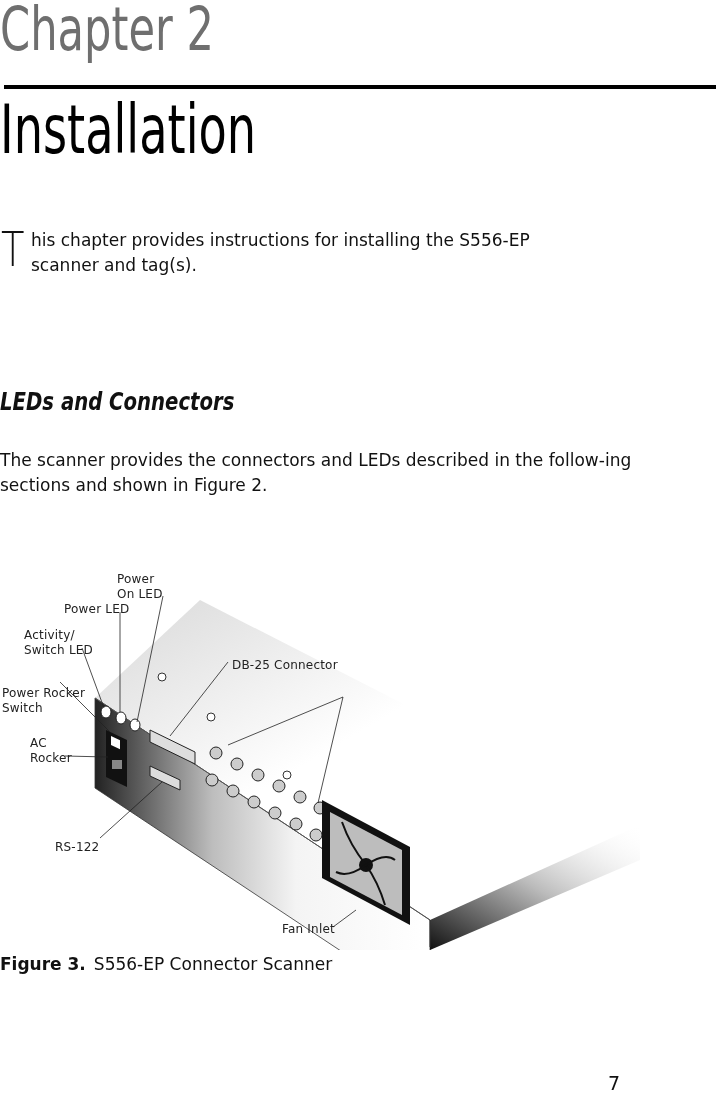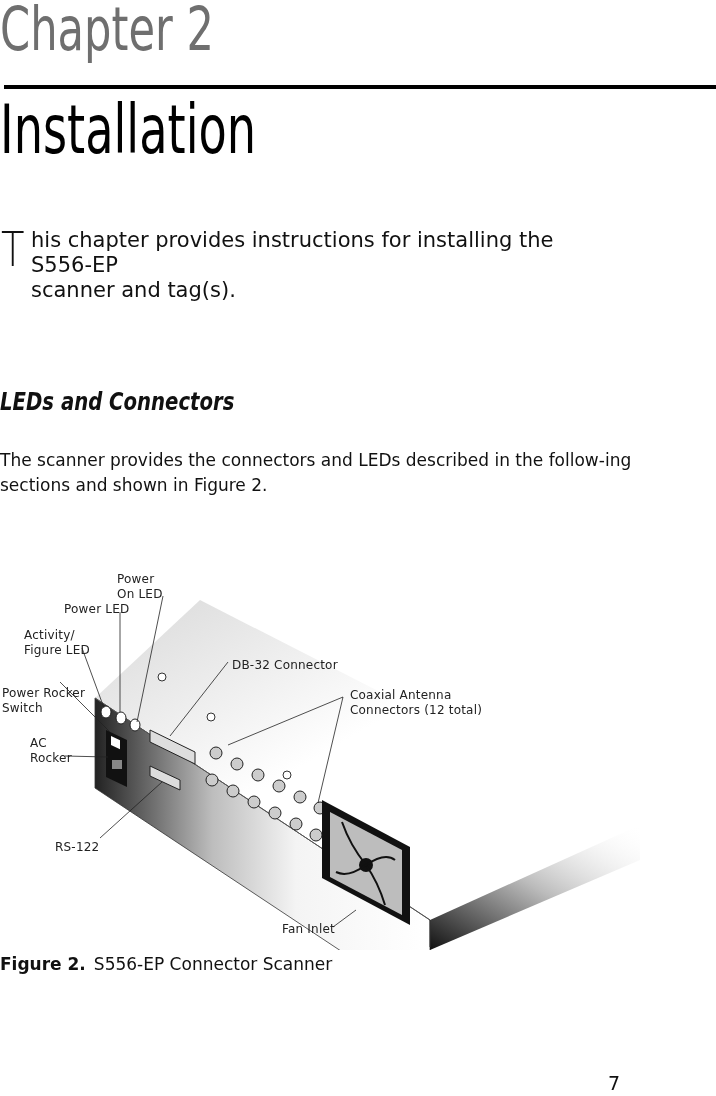--- a/index.html
+++ b/index.html
@@ -7,21 +7,21 @@
          font-family: "DejaVu Sans", sans-serif; color: #111; }
   .chapter-label { position: absolute; left: 0; top: -6px; font-family: "DejaVu Sans", sans-serif;
          font-size: 60px; color: #6f6f6f; transform: scaleX(0.72); transform-origin: left top;
          letter-spacing: 0px; white-space: nowrap; }
   .chapter-rule { position: absolute; left: 4px; top: 85px; width: 712px; height: 4px; background: #000; }
   .chapter-title { position: absolute; left: 0; top: 90px; font-family: "DejaVu Sans", sans-serif;
          font-size: 68px; color: #000; transform: scaleX(0.68); transform-origin: left top; white-space: nowrap; }
   .intro { position: absolute; left: 0; top: 226px; width: 600px; }
   .dropcap { position: absolute; left: 1px; top: 0px; font-size: 48px; line-height: 46px;
          font-family: "DejaVu Sans", sans-serif; font-weight: 300; transform: scaleX(0.8); transform-origin: left top; }
-  .intro-text { position: absolute; left: 31px; top: 2px; font-size: 21px; line-height: 25px; white-space: pre-line;
+  .intro-text { position: absolute; left: 31px; top: 2px; font-size: 17px; line-height: 25px; white-space: pre-line;
          width: 560px; }
   .section-heading { position: absolute; left: 0; top: 388px; font-size: 24px; font-weight: bold; font-style: italic;
          transform: scaleX(0.82); transform-origin: left top; white-space: nowrap; }
   .section-body { position: absolute; left: 0; top: 448px; width: 640px; font-size: 17px; line-height: 25px; }
   .figure { position: absolute; left: 0; top: 560px; width: 628px; height: 390px; }
   .figure svg { position: absolute; left: 0; top: 0; }
   .callout { position: absolute; font-size: 12px; line-height: 15px; color: #222; white-space: pre-line;
          letter-spacing: 0.2px; }
   .caption { position: absolute; left: 0; top: 954px; font-size: 17px; white-space: nowrap; }
   .caption-label { font-weight: bold; margin-right: 8px; }
@@ -128,29 +128,27 @@
       <line x1="343" y1="137" x2="318" y2="243"></line>
       <line x1="100" y1="278" x2="162" y2="222"></line>
       <line x1="333" y1="367" x2="356" y2="350"></line>
     </g>
   </svg>
 
   <div class="callout" style="left:117px;top:12px;">Power
 On LED</div>
   <div class="callout" style="left:64px;top:42px;">Power LED</div>
   <div class="callout" style="left:24px;top:68px;">Activity/
-Figure LED</div>
+Switch LED</div>
   <div class="callout" style="left:2px;top:126px;">Power Rocker
 Switch</div>
   <div class="callout" style="left:30px;top:176px;">AC
 Rocker</div>
-  <div class="callout" style="left:232px;top:98px;">DB-32 Connector</div>
-  <div class="callout" style="left:350px;top:128px;">Coaxial Antenna
-Connectors (12 total)</div>
+  <div class="callout" style="left:232px;top:98px;">DB-25 Connector</div>
   <div class="callout" style="left:55px;top:280px;">RS-122</div>
   <div class="callout" style="left:282px;top:362px;">Fan Inlet</div>
 </div>
 
 <div class="caption">
-  <span class="caption-label">Figure 2.</span><span>S556-EP Connector Scanner</span>
+  <span class="caption-label">Figure 3.</span><span>S556-EP Connector Scanner</span>
 </div>
 
 <div class="page-number">7</div>
 
 </body></html>

